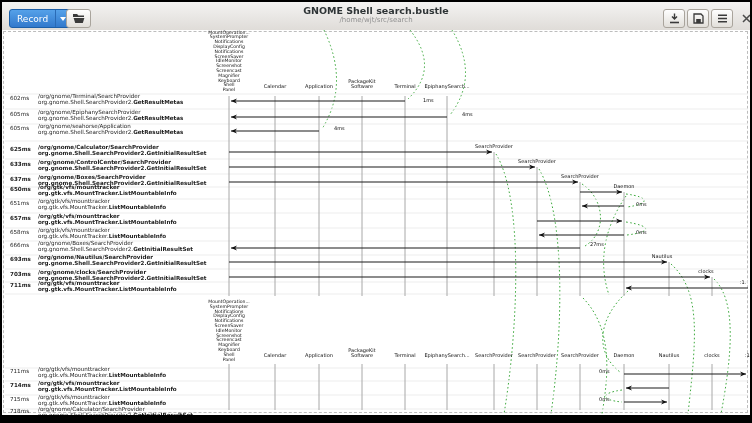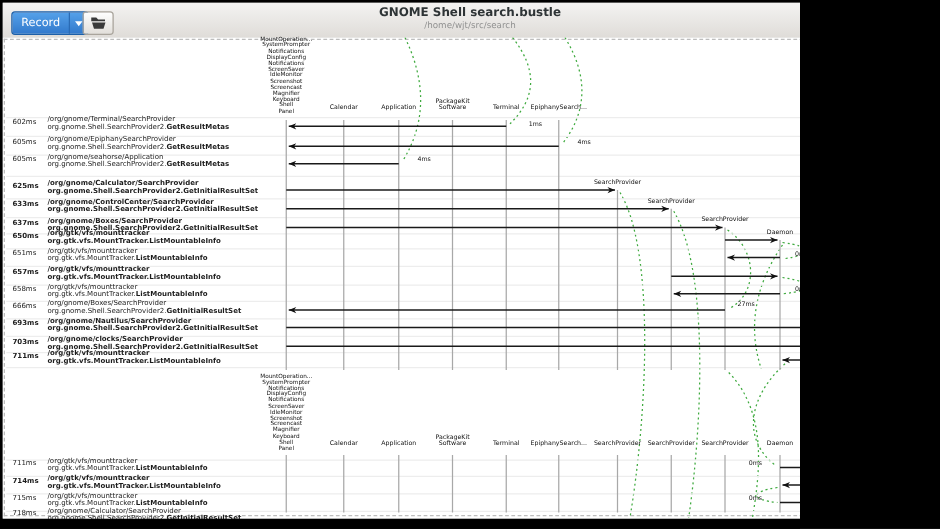--- a/index.html
+++ b/index.html
@@ -1,16 +1,16 @@
 <!DOCTYPE html>
 <html><head>
 <meta charset="utf-8">
 <style>
   html,body{margin:0;padding:0;background:#000;}
-  #app{position:relative;width:640px;height:423px;background:#000;overflow:hidden;
+  #app{position:relative;width:752px;height:423px;background:#000;overflow:hidden;
        font-family:"DejaVu Sans","Liberation Sans",sans-serif;}
   #win{position:absolute;left:2px;top:2px;width:748px;height:413px;background:#fff;}
   
   #titlebar{position:absolute;left:0;top:0;width:748px;height:28px;
     background:linear-gradient(#f4f3f2,#dfdcd8);border-bottom:1px solid #b0aca5;}
   .btn{position:absolute;top:7px;height:19px;box-sizing:border-box;border:1px solid #a9a49c;
     border-radius:3px;background:linear-gradient(#fefefe,#e2dfda);display:flex;align-items:center;justify-content:center;cursor:default;}
   #record{position:absolute;left:7px;top:7px;height:19px;box-sizing:border-box;display:flex;align-items:stretch;
     border:1px solid #1c5fa8;border-radius:3px;background:linear-gradient(#55a1e9,#3279cc);color:#fff;}
   #record .txt{padding:0 7px;font-size:9px;display:flex;align-items:center;}

